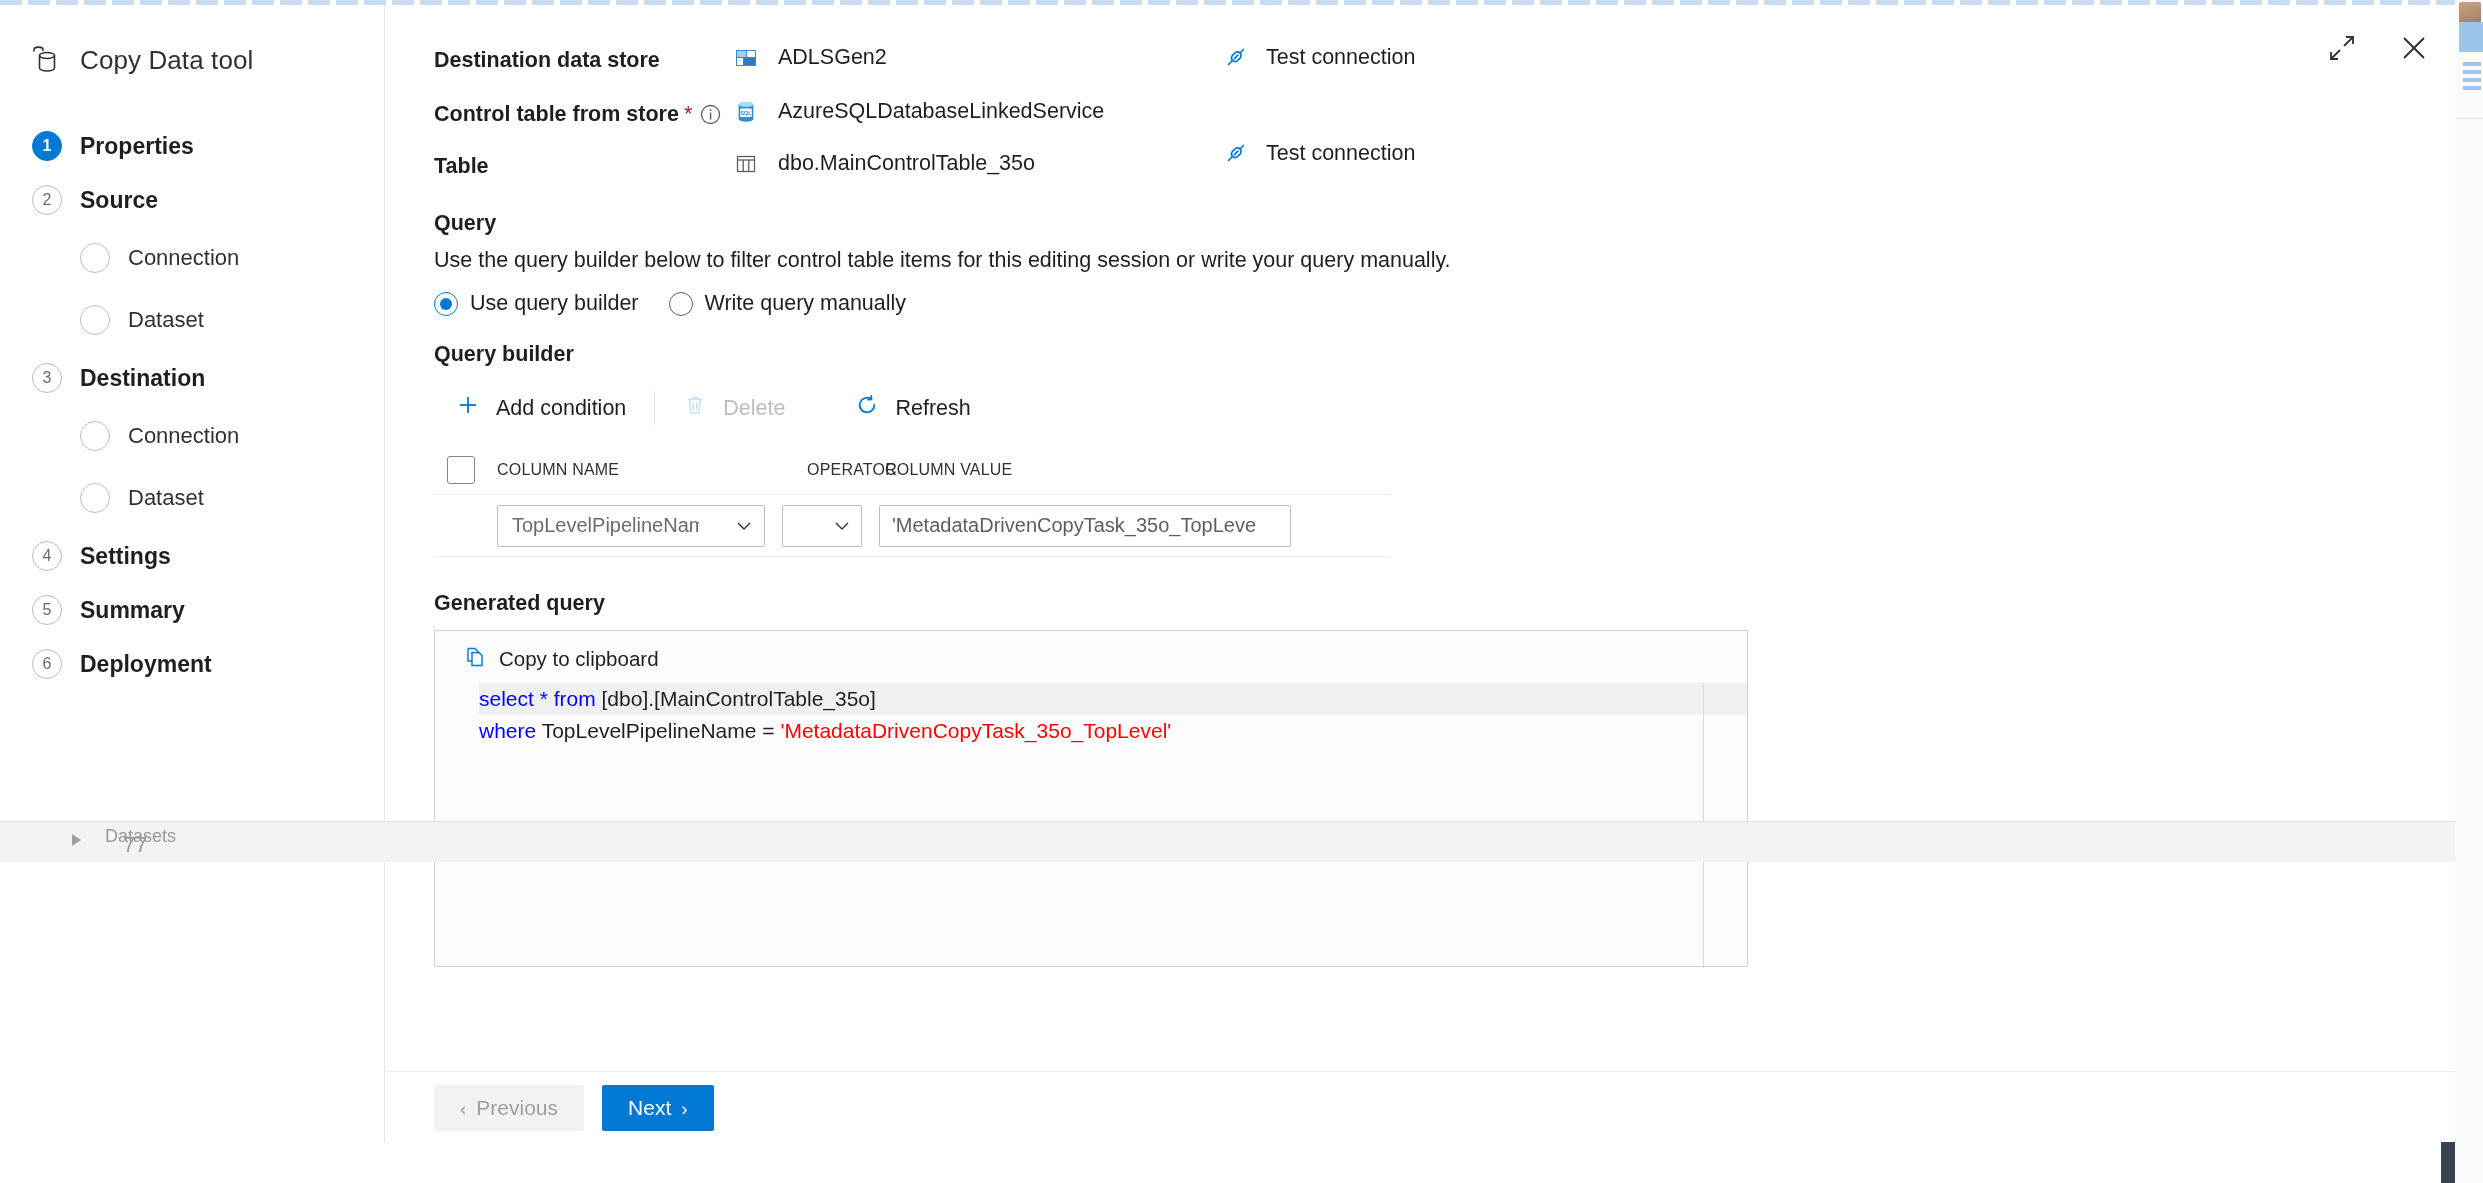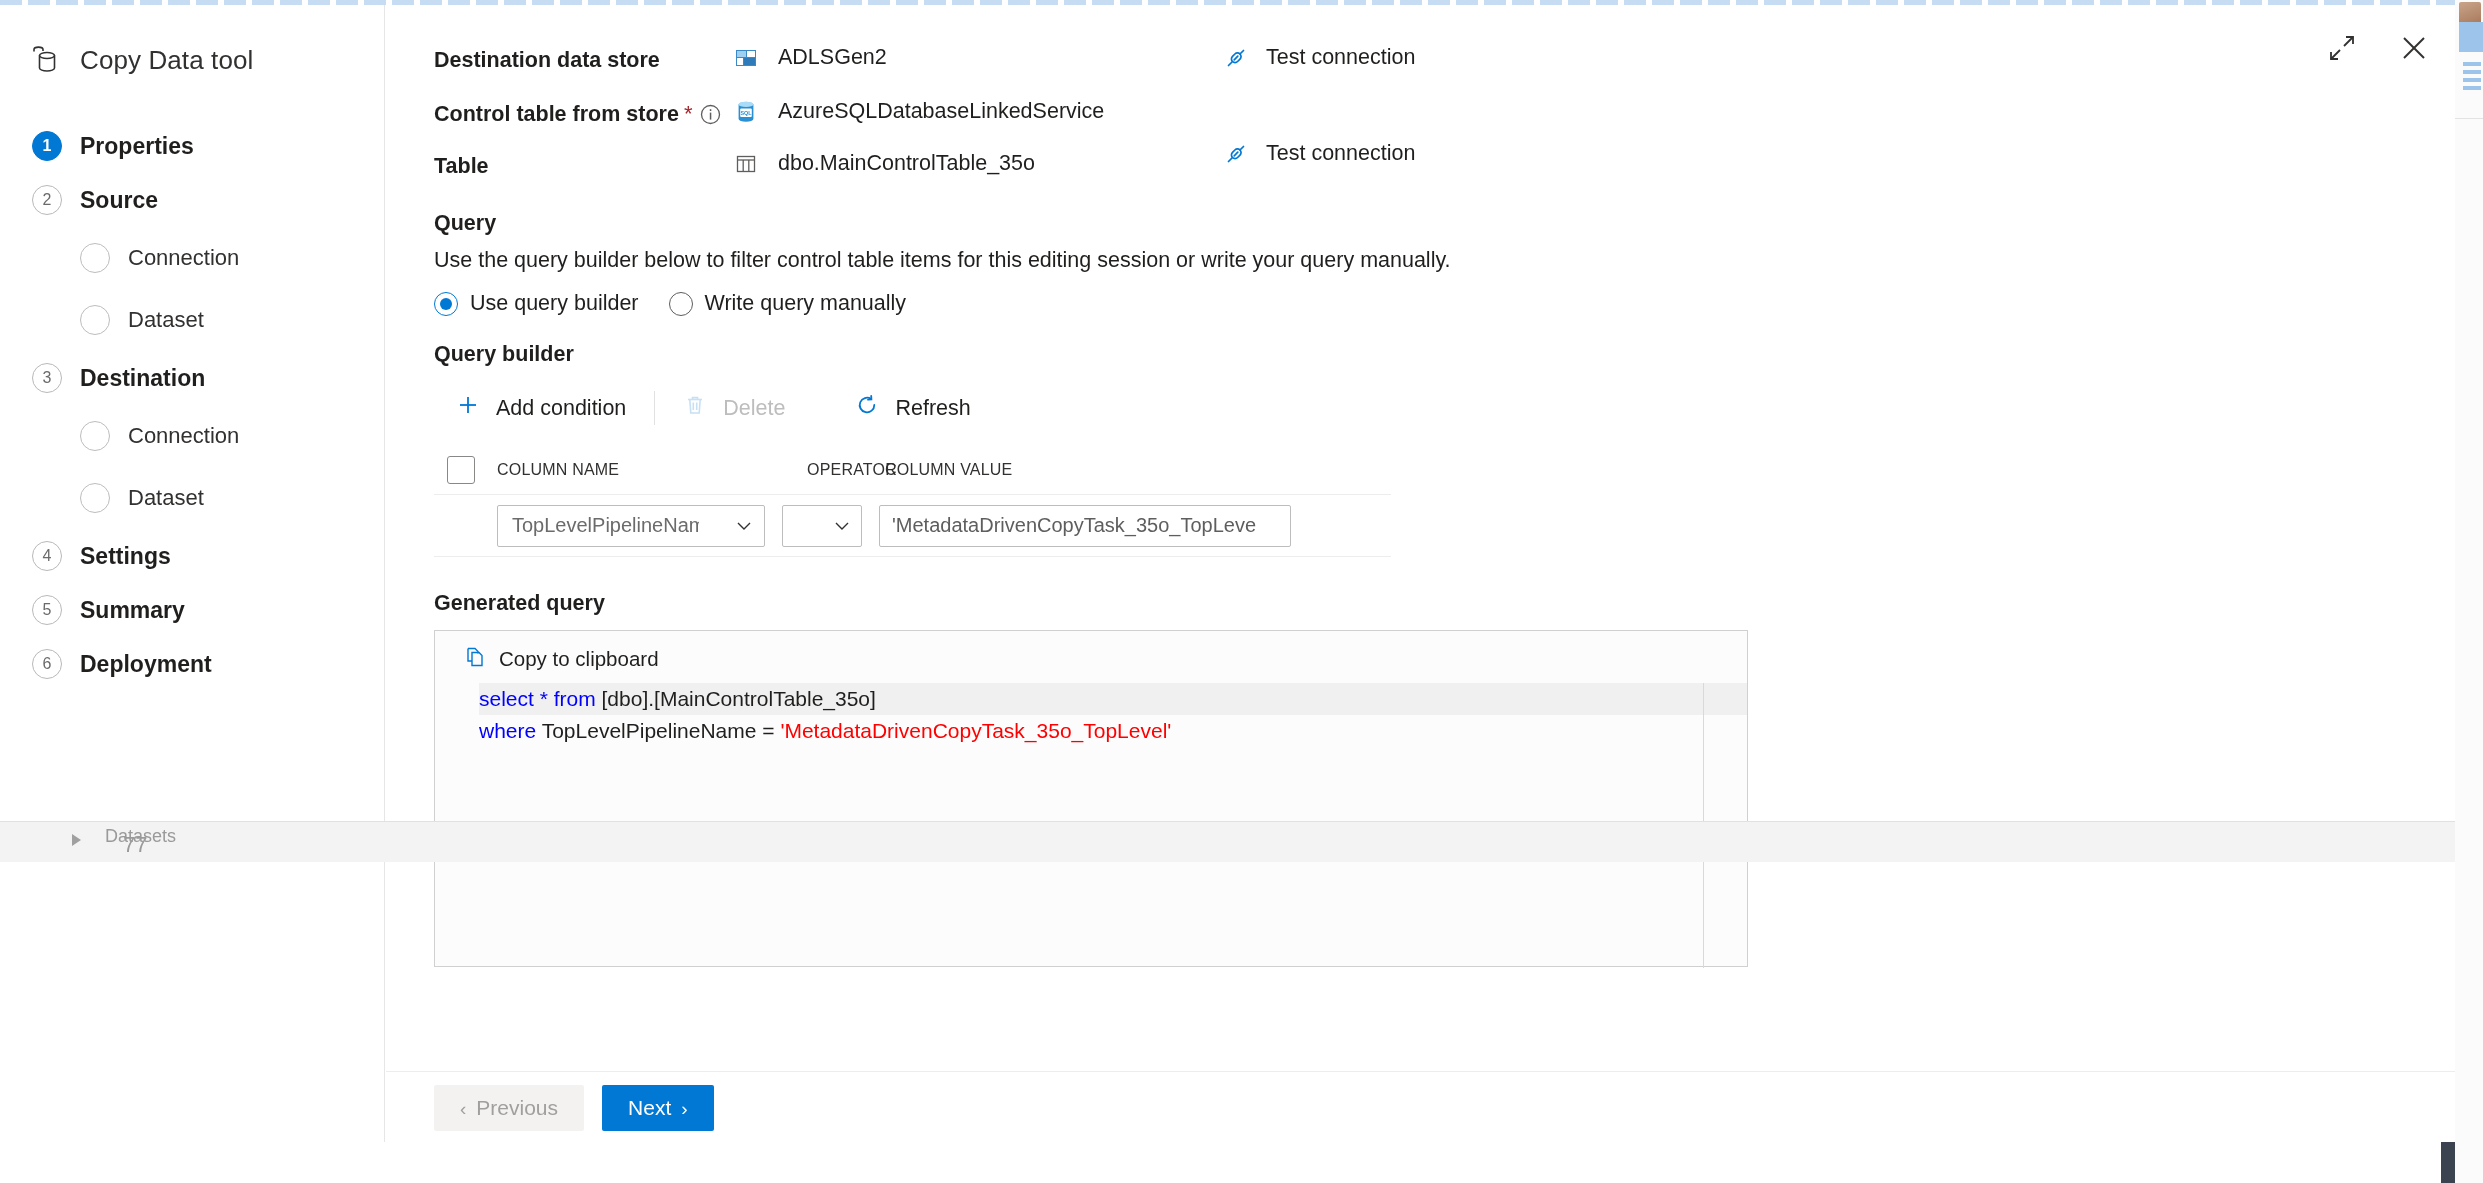--- a/index.html
+++ b/index.html
@@ -198,21 +198,21 @@
   .info-ic { width: 21px; height: 21px; flex: 0 0 21px; }
   .frow .val {
     flex: 1 1 auto; display: flex; align-items: center; gap: 20px;
     padding-top: 4px;
   }
   .frow .val .vtext { font-size: 21.5px; color: #201f1e; }
   .svcicon { width: 24px; height: 24px; flex: 0 0 24px; }
 
   .testconn {
     position: absolute; left: 790px;
-    display: flex; align-items: flex-end; gap: 18px;
+    display: flex; align-items: flex-start; gap: 18px;
     cursor: pointer;
   }
   .testconn .tc-text { font-size: 21.5px; color: #201f1e; }
 
   
   .sec-head {
     font-size: 21.5px; font-weight: 600; color: #201f1e;
     margin: 30px 0 12px 0;
   }
   .sec-desc { font-size: 21.5px; color: #201f1e; margin-bottom: 18px; }

